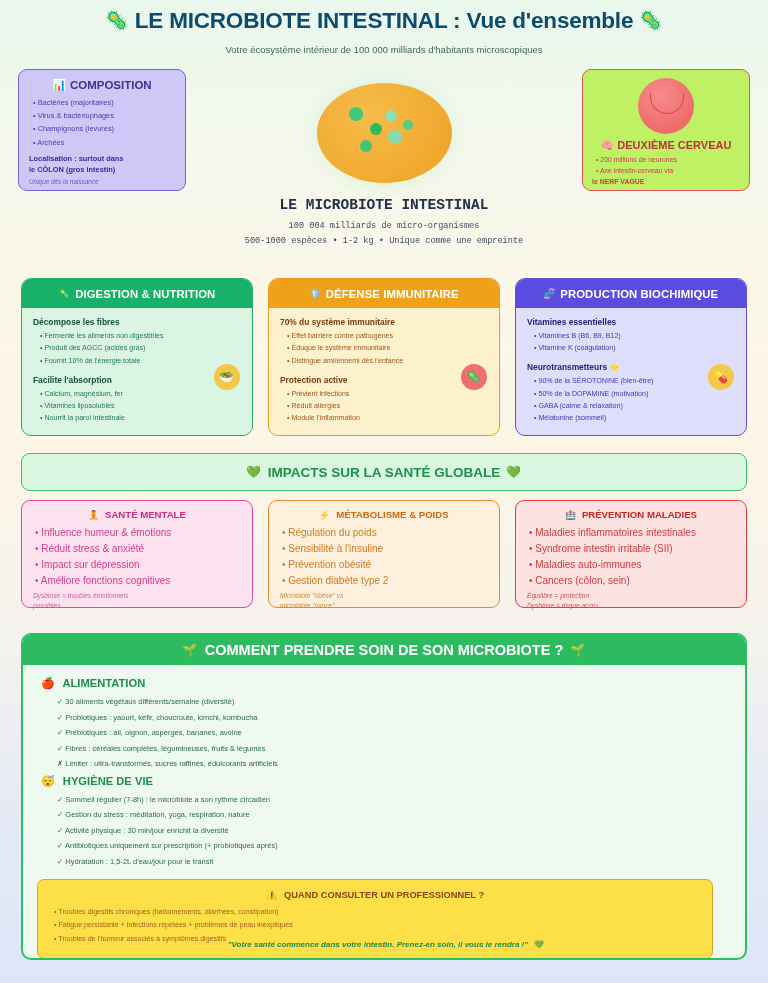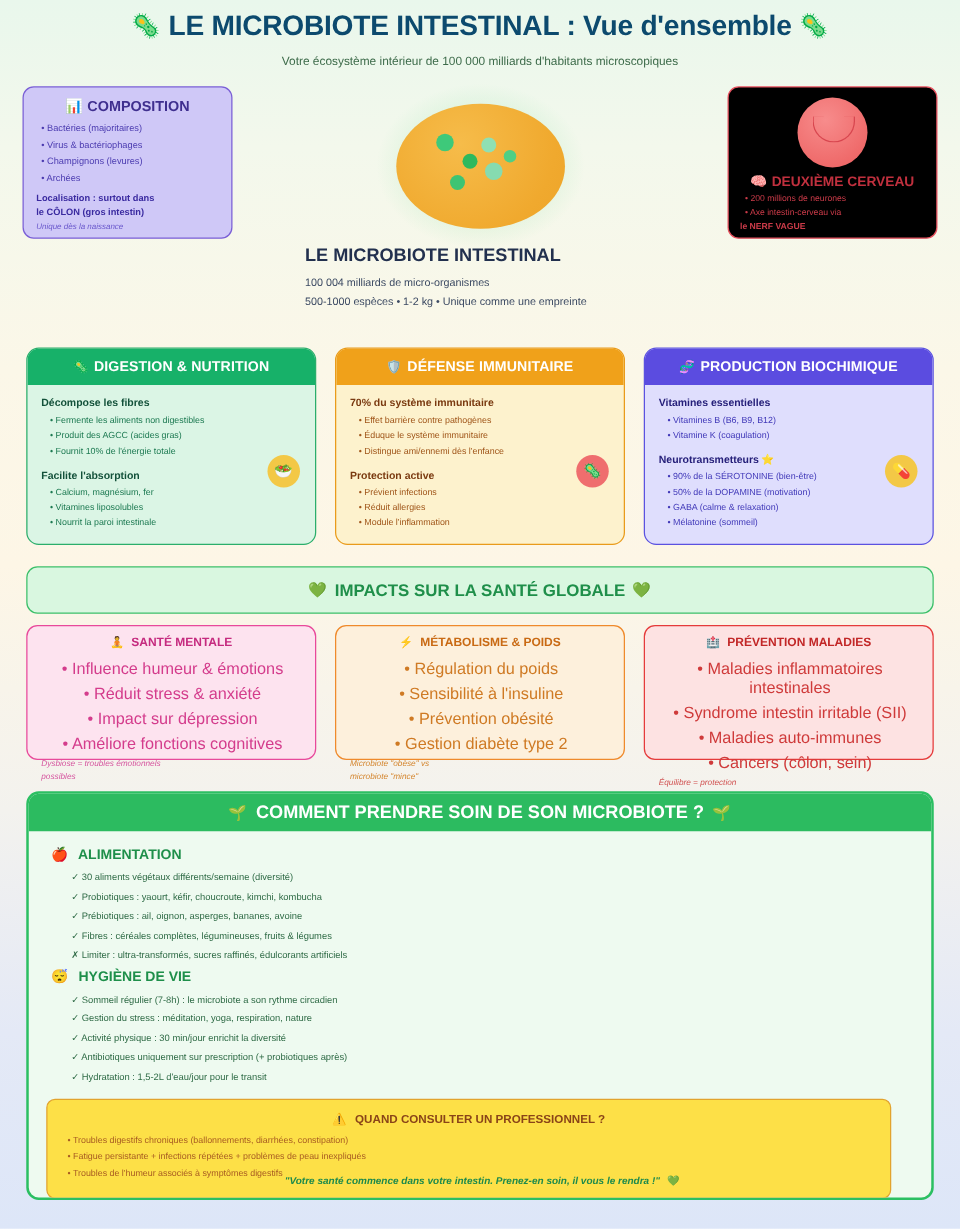--- a/index.html
+++ b/index.html
@@ -84,21 +84,22 @@
     color: #6a58cc;
     margin-top: 2px;
   }
 
   
   .hub {
     position: absolute;
     left: 50%; transform: translateX(-50%);
     top: -4px;
     width: 280px;
-    text-align: left;
+    text-align: center;
+    font-family: Liberation Mono, monospace;
   }
   .hub .dish-wrap {
     width: 135px; height: 100px;
     margin: 18px auto 0 auto;
     position: relative;
   }
   .hub .glow {
     position: absolute; inset: -16px;
     border-radius: 50%;
     background: radial-gradient(closest-side, rgba(120,220,150,0.45), rgba(120,220,150,0));
@@ -124,21 +125,21 @@
     color: #22304e;
     margin-top: 14px;
   }
   .hub .l1 { font-size: 8.6px; color: #3c4a63; margin-top: 8px; }
   .hub .l2 { font-size: 8.6px; color: #3c4a63; margin-top: 5px; }
 
   
   .cerveau {
     right: 18px; top: 0;
     width: 168px; height: 122px;
-    background: #000000;
+    background: #bef264;
     border: 1.6px solid #e8515f;
     padding: 6px 9px;
     text-align: center;
   }
   .cerveau .brain {
     width: 56px; height: 56px;
     margin: 2px auto 0 auto;
     border-radius: 50%;
     background: radial-gradient(circle at 40% 32%, #f78c8c, #ef6b6b 70%, #ec5f5f);
     position: relative;
@@ -258,21 +259,21 @@
     text-align: center;
     font-size: 9.6px;
     font-weight: bold;
     margin-bottom: 7px;
   }
   .imp.a .t { color: #c52b7f; }
   .imp.b .t { color: #c96a14; }
   .imp.c .t { color: #c22727; }
   .imp .t .emo { margin-right: 3px; font-size: 9px; }
 
-  .imp .li { font-size: 13px; margin-bottom: 5px; padding-left: 2px; text-align: center; }
+  .imp .li { font-size: 10px; margin-bottom: 5px; padding-left: 2px; }
   .imp.a .li { color: #d43c8c; }
   .imp.b .li { color: #cf7a24; }
   .imp.c .li { color: #cf3a3a; }
 
   .imp .note { font-size: 6.6px; font-style: italic; line-height: 1.45; }
   .imp.a .note { color: #d657a0; }
   .imp.b .note { color: #d4862f; }
   .imp.c .note { color: #d15252; }
 
   

